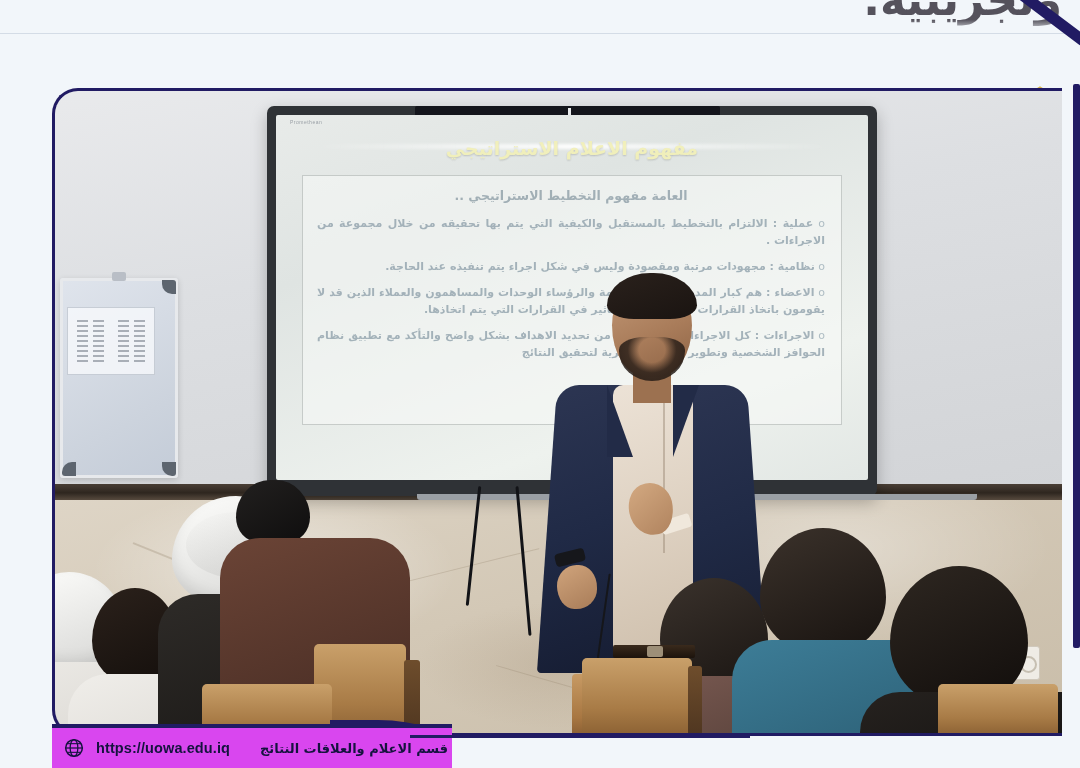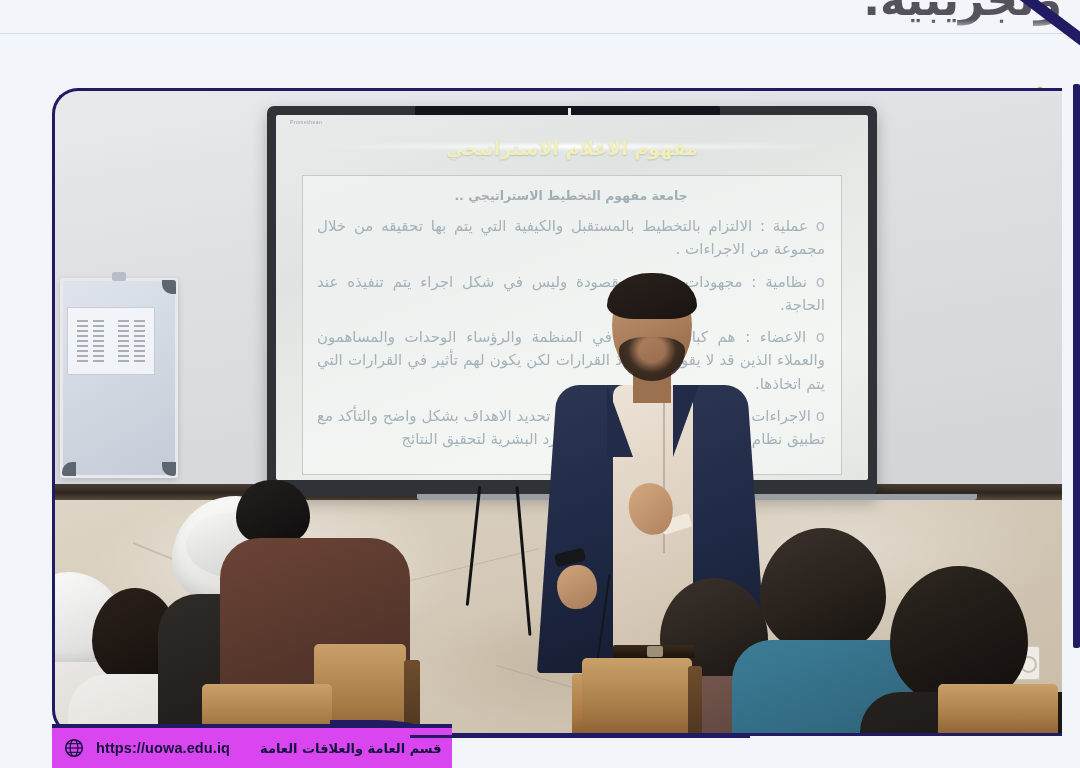--- a/index.html
+++ b/index.html
@@ -173,25 +173,25 @@
   .slide-subtitle {
     color: #8f9fa8;
     font-size: 12.5px;
     font-weight: 700;
     text-align: center;
     margin-bottom: 12px;
     opacity: .8;
   }
   .slide-bullet {
     color: #93a4ae;
-    font-size: 15px;
+    font-size: 11px;
     line-height: 1.55;
     margin-bottom: 9px;
     opacity: .82;
-    font-weight: 400;
+    font-weight: 700;
     text-align: justify;
   }
   .slide-bullet::before {
     content: "o ";
     color: #9fb0b9;
     font-weight: 400;
   }
 
   
   .board-ledge {
@@ -604,21 +604,21 @@
 
         <div class="board">
           <div class="board-topbar"></div>
           <div class="board-inner">
             <div class="board-glare"></div>
             <div class="board-brand">Promethean</div>
 
             <div class="slide">
               <div class="slide-title">مفهوم الاعلام الاستراتيجي</div>
               <div class="slide-body">
-                <div class="slide-subtitle">جامعة مفهوم التخطيط الاستراتيجي ..</div>
+                <div class="slide-subtitle">العامة مفهوم التخطيط الاستراتيجي ..</div>
                 <div class="slide-bullet">عملية : الالتزام بالتخطيط بالمستقبل والكيفية التي يتم بها تحقيقه من خلال مجموعة من الاجراءات .</div>
                 <div class="slide-bullet">نظامية : مجهودات مرتبة ومقصودة وليس في شكل اجراء يتم تنفيذه عند الحاجة.</div>
                 <div class="slide-bullet">الاعضاء : هم كبار المديرين في المنظمة والرؤساء الوحدات والمساهمون والعملاء الذين قد لا يقومون باتخاذ القرارات لكن يكون لهم تأثير في القرارات التي يتم اتخاذها.</div>
                 <div class="slide-bullet">الاجراءات : كل الاجراءات والنشاطات من تحديد الاهداف بشكل واضح والتأكد مع تطبيق نظام الحوافز الشخصية وتطوير الموارد البشرية لتحقيق النتائج</div>
               </div>
             </div>
           </div>
           <div class="board-ledge"></div>
         </div>
 
@@ -711,16 +711,16 @@
     <span class="globe-icon">
       <svg viewBox="0 0 24 24" width="20" height="20" aria-hidden="true">
         <circle cx="12" cy="12" r="10" fill="none" stroke="#15133f" stroke-width="1.8"></circle>
         <ellipse cx="12" cy="12" rx="4.6" ry="10" fill="none" stroke="#15133f" stroke-width="1.5"></ellipse>
         <line x1="2" y1="12" x2="22" y2="12" stroke="#15133f" stroke-width="1.5"></line>
         <line x1="3.6" y1="6.8" x2="20.4" y2="6.8" stroke="#15133f" stroke-width="1.3"></line>
         <line x1="3.6" y1="17.2" x2="20.4" y2="17.2" stroke="#15133f" stroke-width="1.3"></line>
       </svg>
     </span>
     <span class="footer-url">https://uowa.edu.iq</span>
-    <span class="footer-dept">قسم العامة والعلاقات العامة</span>
+    <span class="footer-dept">قسم الاعلام والعلاقات النتائج</span>
   </div>
 
 </div>
 
 </body></html>

